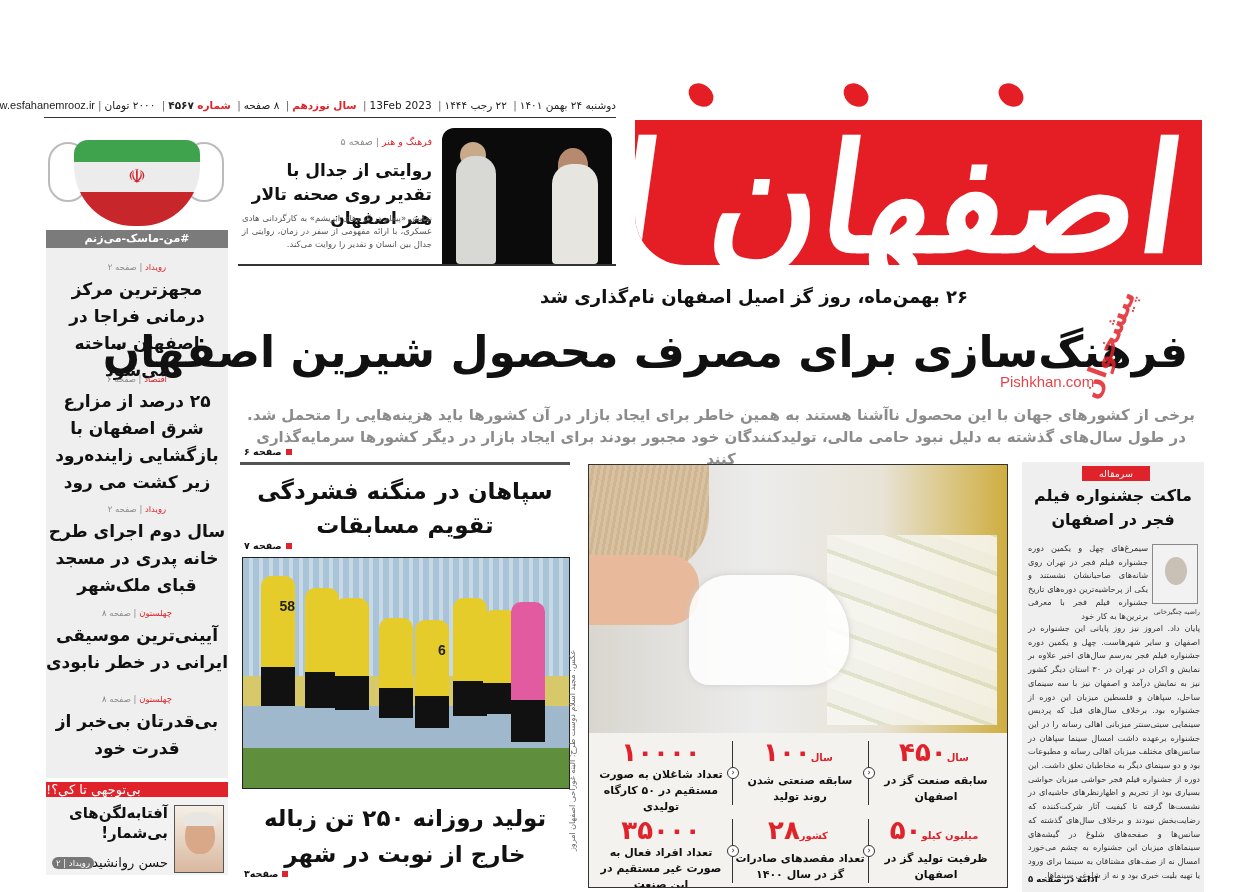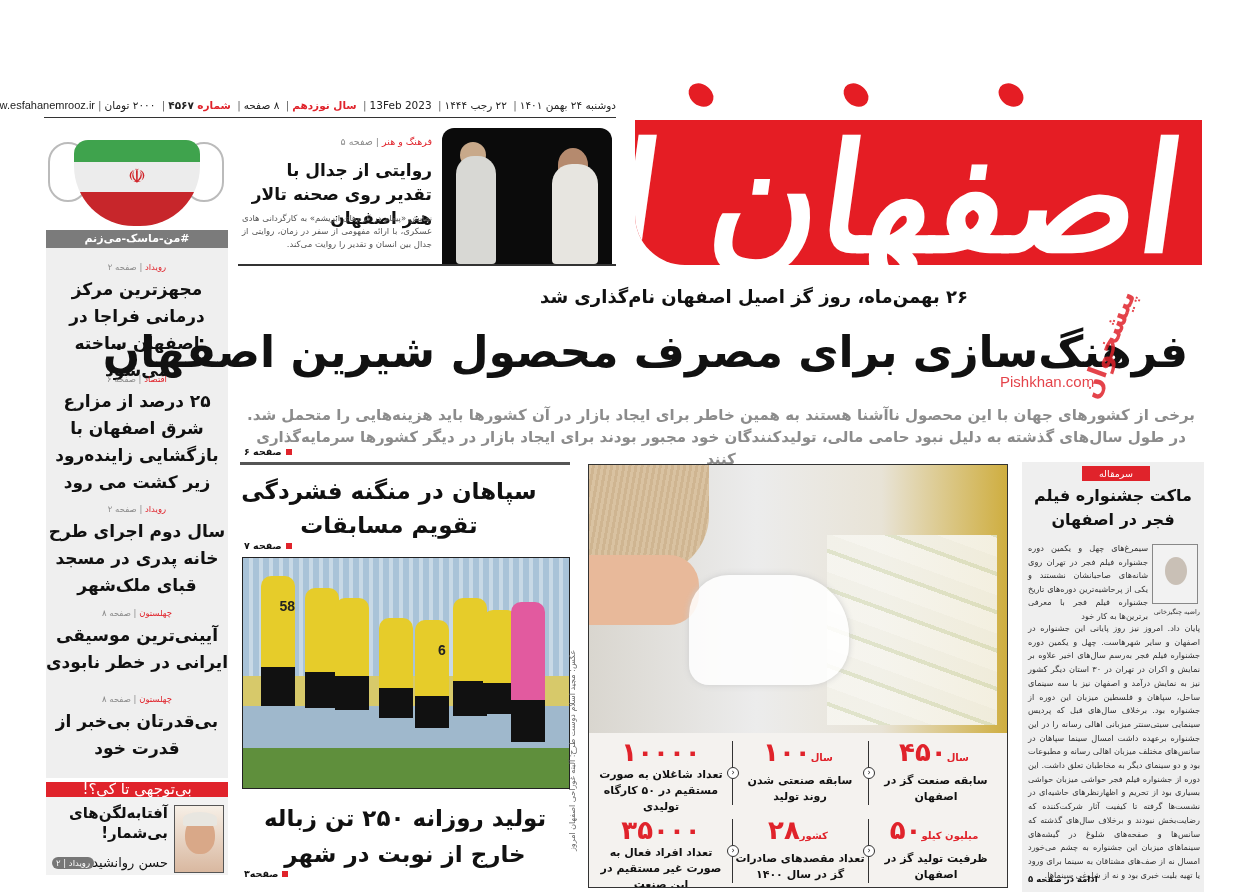--- a/index.html
+++ b/index.html
@@ -52,42 +52,42 @@
   .mask-body { position:absolute; left: 30px; top: 8px; width: 126px; height: 86px; border-radius: 14px 14px 60px 60px; overflow:hidden; }
   .mask-g { height: 22px; background: #3fa34d; }
   .mask-w { height: 30px; background: #ececec; position: relative; }
   .mask-r { height: 34px; background: #c7262b; }
   .mask-emblem { position:absolute; left: 54px; top: 2px; font-size: 20px; color: #d0262c; }
   .hashtag { left: 46px; top: 230px; width: 182px; height: 18px; background: #7b7b7b; color:#fff; font-size: 11px; font-weight: bold; text-align: center; line-height: 18px; }
   .sidebar-news { left: 46px; top: 248px; width: 182px; height: 530px; background: #efefef; }
   .sn-item { position:absolute; width: 182px; text-align: center; }
   .sn-cat { font-size: 8.5px; }
   .sn-title { font-size: 17px; font-weight: bold; line-height: 27px; margin-top: 4px; }
-  .red-bar { left: 46px; top: 782px; width: 182px; height: 15px; background: #e0232b; color:#fff; font-size: 15px; text-align:center; line-height: 15px; }
+  .red-bar { left: 46px; top: 782px; width: 182px; height: 15px; background: #e0232b; color:#fff; font-size: 13px; text-align:left; line-height: 15px; }
   .col-box { left: 46px; top: 797px; width: 182px; height: 78px; background: #f2f2f2; }
   .col-photo { position:absolute; left: 128px; top: 8px; width: 50px; height: 68px; background: linear-gradient(#f6efe6, #d9b8a0); border: 1px solid #555; }
   .col-face { position:absolute; left: 10px; top: 10px; width: 30px; height: 38px; background:#d9a888; border-radius: 50% 50% 45% 45%; }
   .col-hair { position:absolute; left: 8px; top: 6px; width: 34px; height: 14px; background:#e8e6e0; border-radius: 50% 50% 10% 10%; }
   .col-title { position:absolute; right: 60px; top: 6px; width: 118px; font-size: 15px; font-weight: bold; line-height: 20px; text-align: right; }
   .col-author { position:absolute; right: 60px; top: 58px; font-size: 13px; }
   .col-tag { position:absolute; left: 6px; top: 60px; background:#777; color:#fff; font-size: 8.5px; padding: 1px 4px; border-radius: 6px; }
 
   
   .kicker { left: 540px; top: 286px; font-size: 18px; font-weight: bold; white-space: nowrap; }
   .headline { left: 268px; top: 326px; width: 920px; font-size: 44px; font-weight: bold; text-align: center; letter-spacing: -1px; white-space: nowrap; }
   .watermark-fa { left: 1000px; top: 286px; font-size: 26px; font-weight: bold; color: #e0232b; opacity: .85; transform: rotate(-70deg); transform-origin: right top; white-space: nowrap; }
   .watermark-en { left: 1000px; top: 360px; font-family: "Liberation Sans", sans-serif; font-size: 15px; color: #e0232b; direction: ltr; opacity:.85;margin-top:13px; }
   .lede { left: 240px; top: 404px; width: 962px; font-size: 15px; color: #8c8c8c; font-weight: bold; line-height: 22px; text-align: center; }
   .pg-ref { font-size: 9.5px; font-weight: bold; white-space: nowrap; }
   .pg-ref::before { content: ""; display:inline-block; width: 6px; height: 6px; background:#e0232b; margin-left: 4px; }
 
   .rule-mid { left: 240px; top: 462px; width: 330px; height: 3px; background: #555; }
 
   
-  .sport-title { left: 224px; top: 474px; width: 330px; font-size: 23px; font-weight: bold; text-align: center; line-height: 34px; }
+  .sport-title { left: 240px; top: 474px; width: 330px; font-size: 23px; font-weight: bold; text-align: center; line-height: 34px; }
   .sport-photo { left: 242px; top: 557px; width: 328px; height: 232px; border: 1px solid #222; overflow: hidden; background: #9fb8cc; }
   .stands { position:absolute; left:0; top:0; width:100%; height: 118px; background: repeating-linear-gradient(90deg,#a9c3d8 0 6px,#c8d9e6 6px 10px); }
   .stadium-wall { position:absolute; left:0; top:118px; width:100%; height: 30px; background:#d7c96a; }
   .pitch { position:absolute; left:0; top: 190px; width:100%; height: 42px; background:#5f8f3c; }
   .player { position:absolute; width: 34px; background:#e6cc2a; border-radius: 10px 10px 2px 2px; }
   .player .shorts { position:absolute; bottom: 0; left:0; width:100%; height: 30%; background:#111; }
   .player .num { position:absolute; top: 22px; width: 100%; text-align:center; font-size: 14px; font-weight:bold; color:#222; font-family: "Liberation Sans", sans-serif; padding-left: 20px; }
   .gk { background:#e25a9f !important; }
 
   .waste-title { left: 240px; top: 800px; width: 330px; font-size: 23px; font-weight: bold; text-align: center; line-height: 36px; }

